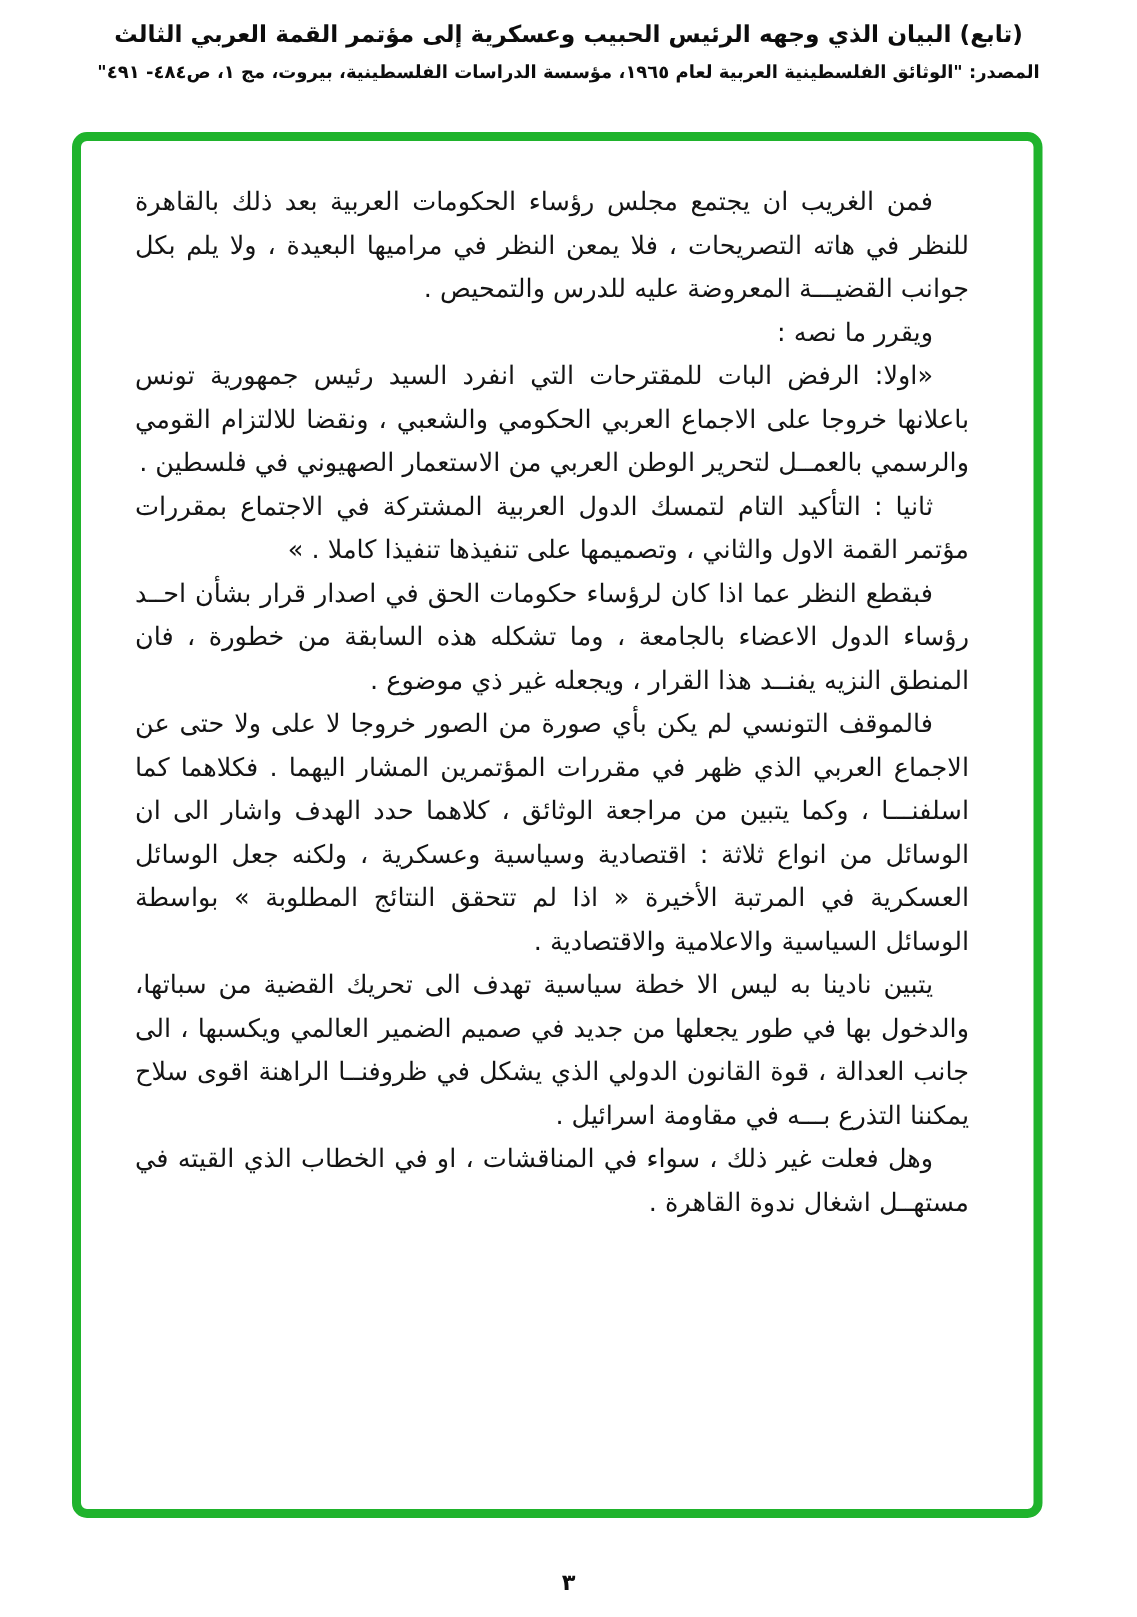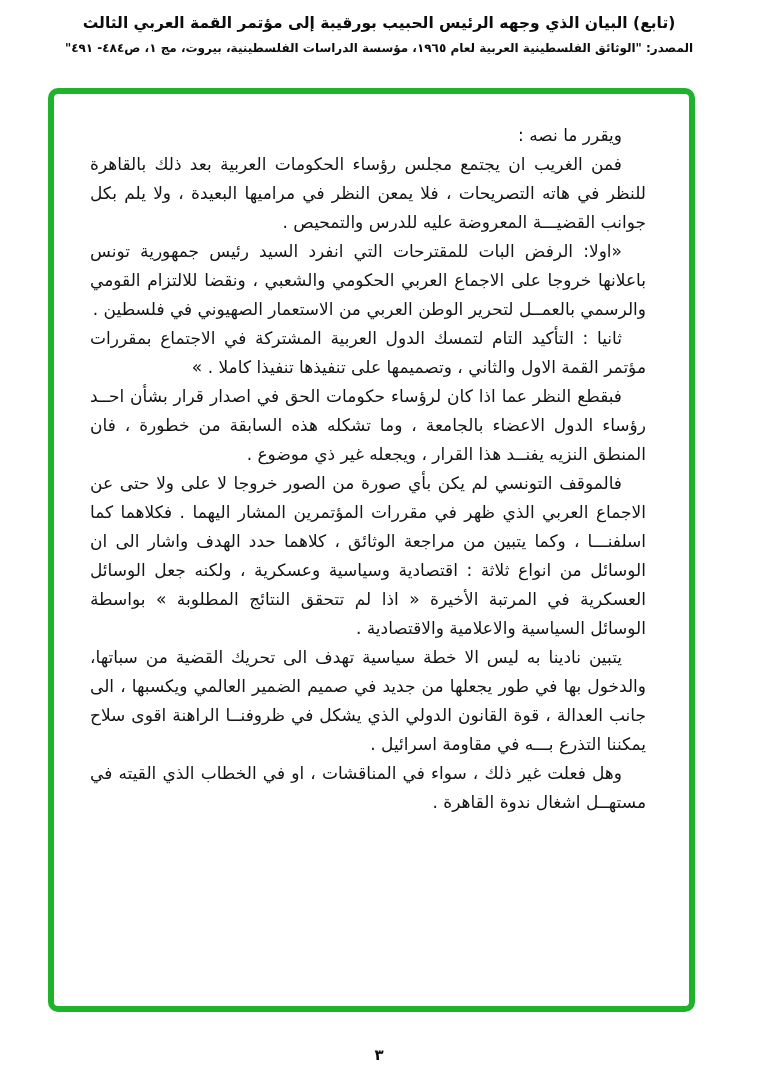--- a/index.html
+++ b/index.html
@@ -79,31 +79,31 @@
     color: #0d0d0d;
     direction: rtl;
   }
 </style>
 </head>
 <body>
 
 <div class="page">
 
   <div class="header">
-    <p class="title">(تابع) البيان الذي وجهه الرئيس الحبيب بورقيبة إلى مؤتمر القمة العربي الثالث</p>
+    <p class="title">(تابع) البيان الذي وجهه الرئيس الحبيب وعسكرية إلى مؤتمر القمة العربي الثالث</p>
     <p class="source">المصدر: "الوثائق الفلسطينية العربية لعام ١٩٦٥، مؤسسة الدراسات الفلسطينية، بيروت، مج ١، ص٤٨٤- ٤٩١"</p>
   </div>
 
   <div class="frame"></div>
 
   <div class="doc-text" id="doc-text">
 
+      <p class="para"><span class="lead"></span><span class="rest">فمن الغريب ان يجتمع مجلس رؤساء الحكومات العربية بعد ذلك بالقاهرة للنظر في هاته التصريحات ، فلا يمعن النظر في مراميها البعيدة ، ولا يلم بكل جوانب القضيـــة المعروضة عليه للدرس والتمحيص .</span></p>
+
       <p class="para"><span class="lead"></span><span class="rest">ويقرر ما نصه :</span></p>
-
-      <p class="para"><span class="lead"></span><span class="rest">فمن الغريب ان يجتمع مجلس رؤساء الحكومات العربية بعد ذلك بالقاهرة للنظر في هاته التصريحات ، فلا يمعن النظر في مراميها البعيدة ، ولا يلم بكل جوانب القضيـــة المعروضة عليه للدرس والتمحيص .</span></p>
 
       <p class="para"><span class="lead">«اولا:</span><span class="rest"> الرفض البات للمقترحات التي انفرد السيد رئيس جمهورية تونس باعلانها خروجا على الاجماع العربي الحكومي والشعبي ، ونقضا للالتزام القومي والرسمي بالعمــل لتحرير الوطن العربي من الاستعمار الصهيوني في فلسطين .</span></p>
 
       <p class="para"><span class="lead">ثانيا :</span><span class="rest"> التأكيد التام لتمسك الدول العربية المشتركة في الاجتماع بمقررات مؤتمر القمة الاول والثاني ، وتصميمها على تنفيذها تنفيذا كاملا . »</span></p>
 
       <p class="para"><span class="lead"></span><span class="rest">فبقطع النظر عما اذا كان لرؤساء حكومات الحق في اصدار قرار بشأن احــد رؤساء الدول الاعضاء بالجامعة ، وما تشكله هذه السابقة من خطورة ، فان المنطق النزيه يفنــد هذا القرار ، ويجعله غير ذي موضوع .</span></p>
 
       <p class="para"><span class="lead"></span><span class="rest">فالموقف التونسي لم يكن بأي صورة من الصور خروجا لا على ولا حتى عن الاجماع العربي الذي ظهر في مقررات المؤتمرين المشار اليهما . فكلاهما كما اسلفنـــا ، وكما يتبين من مراجعة الوثائق ، كلاهما حدد الهدف واشار الى ان الوسائل من انواع ثلاثة : اقتصادية وسياسية وعسكرية ، ولكنه جعل الوسائل العسكرية في المرتبة الأخيرة « اذا لم تتحقق النتائج المطلوبة » بواسطة الوسائل السياسية والاعلامية والاقتصادية .</span></p>
 
 

